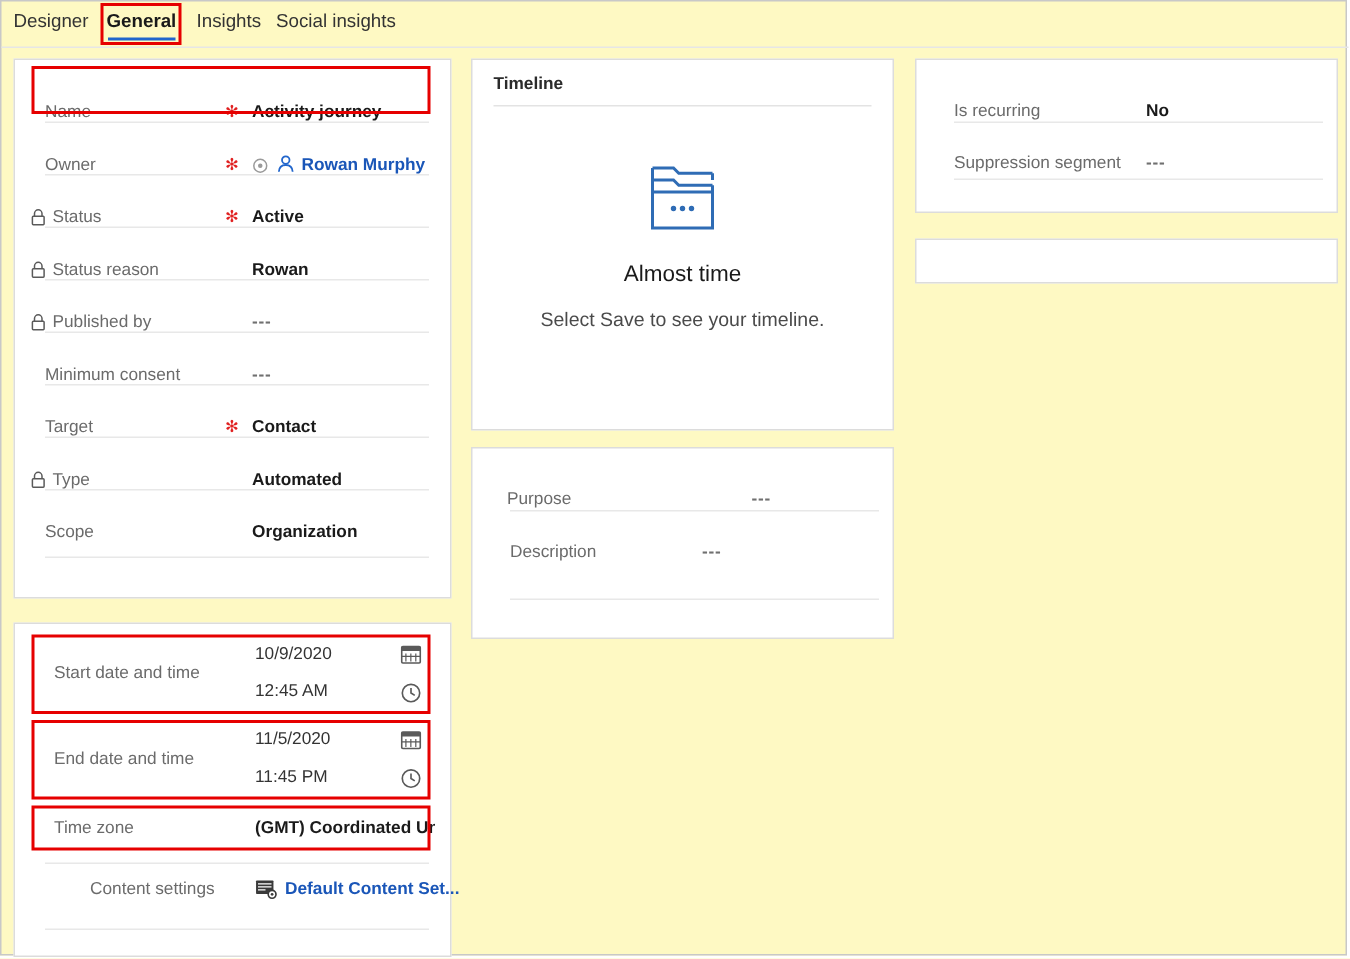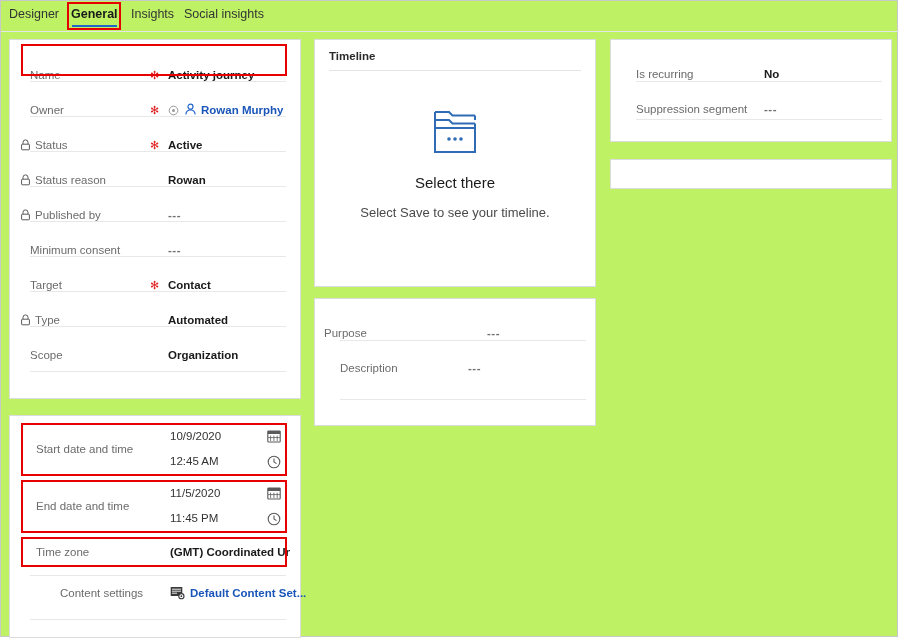--- a/index.html
+++ b/index.html
@@ -12,21 +12,21 @@
     background: #ffffff;
     font-family: "Liberation Sans", sans-serif;
     color: #333333;
     overflow: hidden;
   }
   .page {
     position: relative;
     width: 898px;
     height: 637px;
     border: 1px solid #c8c8c8;
-    background: #bef264;
+    background: #fef9c3;
     box-sizing: border-box;
   }
 
   
   .tabstrip {
     position: absolute;
     left: 0; top: 0;
     width: 898px;
     height: 31px;
     border-bottom: 1px solid #e6e6e6;
@@ -369,27 +369,27 @@
           <path d="M48 9.5 V14" fill="none" stroke="#2f6cb5" stroke-width="2"></path>
           <path d="M8 14 H22 L25.5 17.5 H48" fill="none" stroke="#2f6cb5" stroke-width="2"></path>
           <path d="M8 14 V22" fill="none" stroke="#2f6cb5" stroke-width="2"></path>
           <path d="M48 17.5 V22" fill="none" stroke="#2f6cb5" stroke-width="2"></path>
           <rect x="8" y="22" width="40" height="24" fill="#ffffff" stroke="#2f6cb5" stroke-width="2"></rect>
           <circle cx="22" cy="33" r="1.8" fill="#2f6cb5"></circle>
           <circle cx="28" cy="33" r="1.8" fill="#2f6cb5"></circle>
           <circle cx="34" cy="33" r="1.8" fill="#2f6cb5"></circle>
         </svg>
       </div>
-      <div class="empty-title">Select there</div>
+      <div class="empty-title">Almost time</div>
       <div class="empty-sub">Select Save to see your timeline.</div>
     </div>
   </div>
 
   <div class="card" style="left:313px; top:297px; width:282px; height:128px;">
-    <div class="row" style="top:8px; height:32px; width:246px; left:9px;gap:35px;">
+    <div class="row" style="top:8px; height:32px; width:246px; left:23px;gap:35px;">
       <span class="lbl" style="width:128px;">Purpose</span>
       <span class="val dim">---</span>
     </div>
     <div class="row-rule" style="left:25px; width:246px; top:41px;"></div>
 
     <div class="row" style="top:43px; height:32px; width:246px; left:25px;">
       <span class="lbl" style="width:128px;">Description</span>
       <span class="val dim">---</span>
     </div>
     <div class="row-rule" style="left:25px; width:246px; top:100px;"></div>

